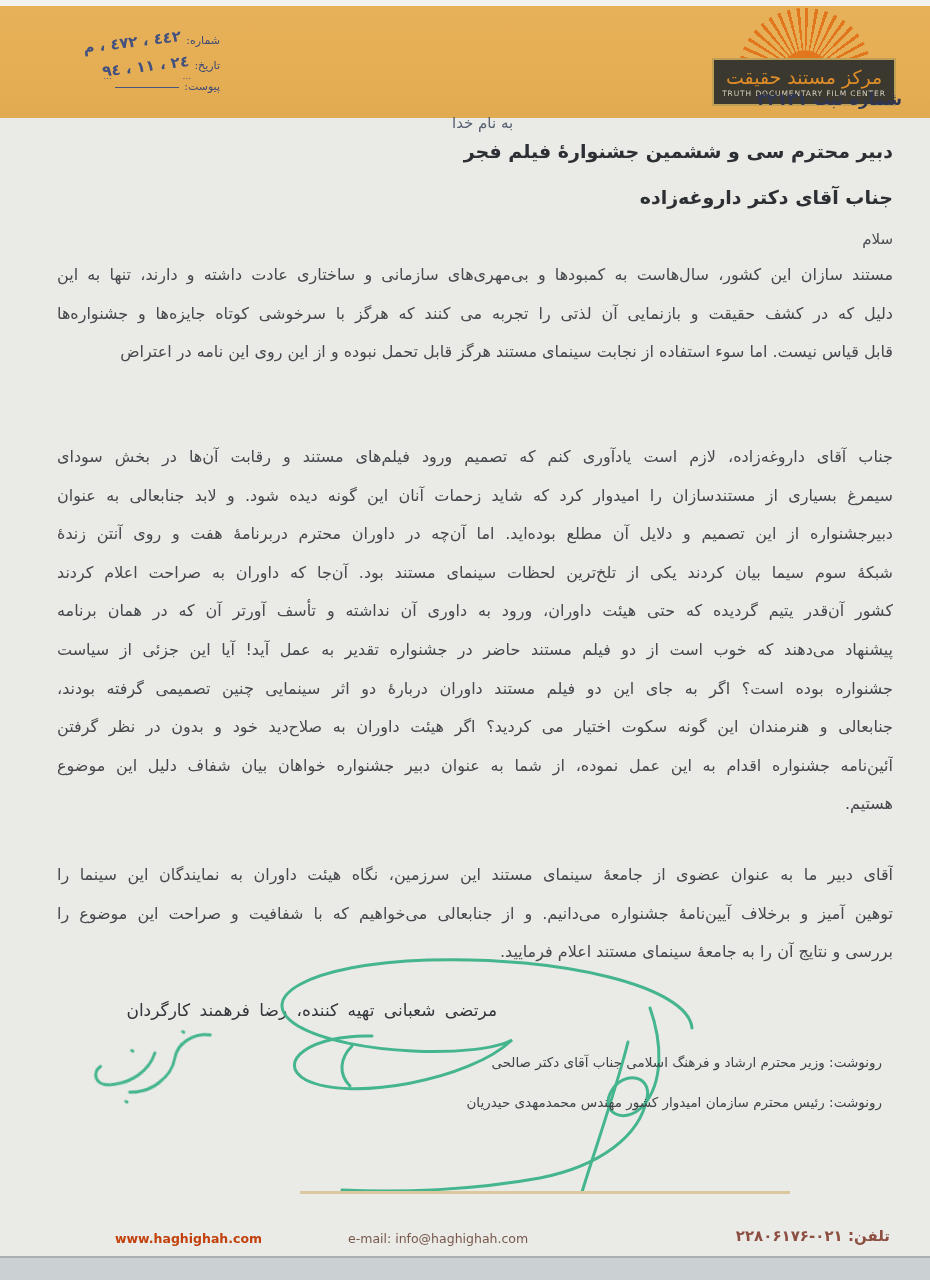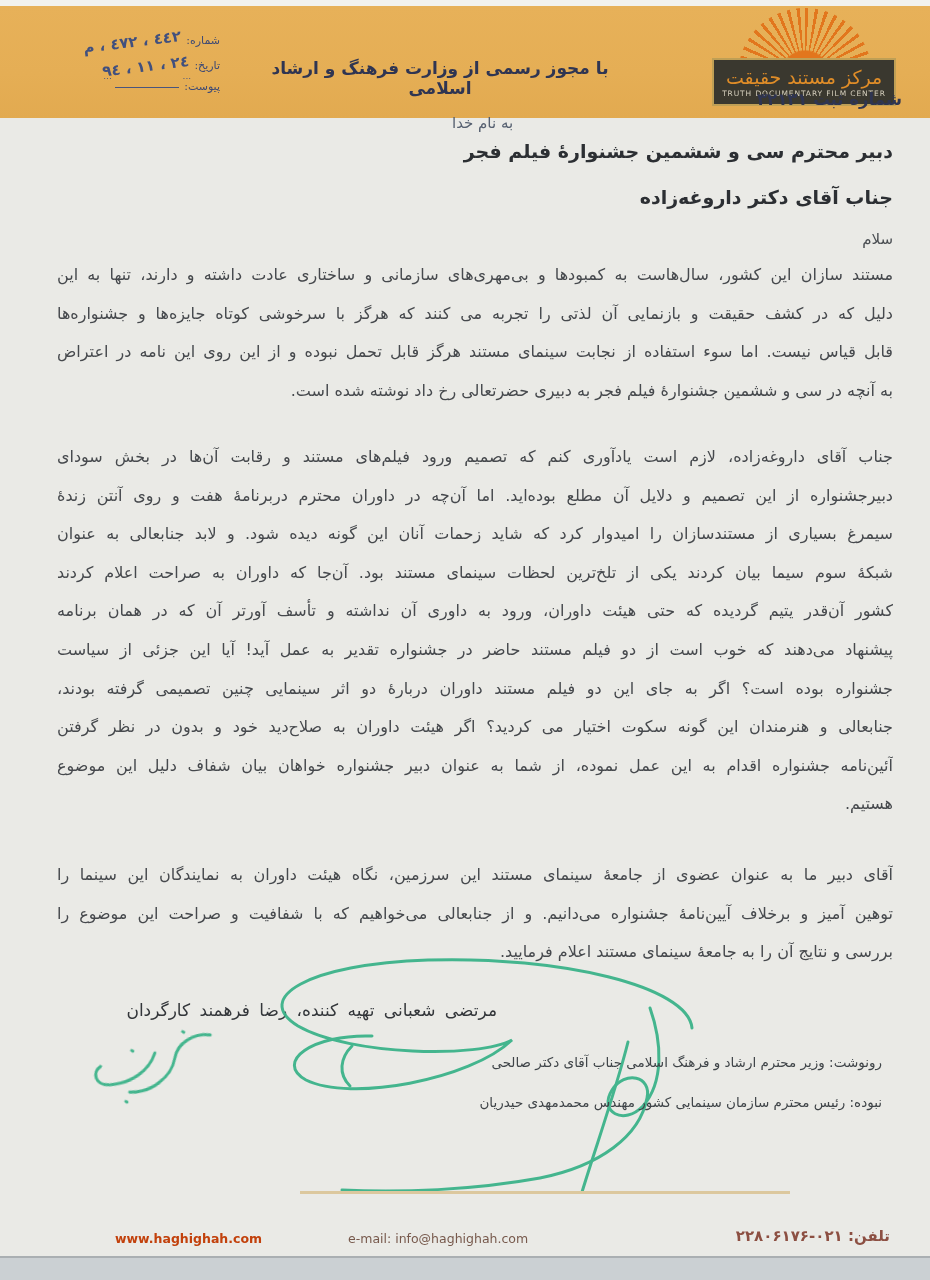--- a/index.html
+++ b/index.html
@@ -81,46 +81,44 @@
       </div>
       <div class="field-row">
         <span class="flabel">تاریخ:</span>
         <span class="fvalue" dir="rtl">٢٤ ، ١١ ، ٩٤</span>
       </div>
       <div class="field-row">
         <span class="flabel">پیوست:</span>
         <span class="blankline"></span>
       </div>
     </div>
-    <div class="license">با مجوز رسمی از وزارت فرهنگ و ارشاد اسلامی</div>
     <div class="logo">
       <div class="sunburst"></div>
       <div class="logobox">
         <div class="logo-fa">مرکز مستند حقیقت</div>
         <div class="logo-en">TRUTH DOCUMENTARY FILM CENTER</div>
       </div>
     </div>
     <div class="reg">شماره ثبت ۳۲۱۳۱</div>
   </div>
   <div class="bism">به نام خدا</div>
 
   <div class="content">
     <div class="h1">دبیر محترم سی و ششمین جشنوارهٔ فیلم فجر</div>
     <div class="h2">جناب آقای دکتر داروغه‌زاده</div>
     <div class="sal">سلام</div>
     <div class="para p1">
         <div class="pline">مستند سازان این کشور، سال‌هاست به کمبودها و بی‌مهری‌های سازمانی و ساختاری عادت داشته و دارند، تنها به این</div>
         <div class="pline">دلیل که در کشف حقیقت و بازنمایی آن لذتی را تجربه می کنند که هرگز با سرخوشی کوتاه جایزه‌ها و جشنواره‌ها</div>
         <div class="pline">قابل قیاس نیست. اما سوء استفاده از نجابت سینمای مستند هرگز قابل تحمل نبوده و از این روی این نامه در اعتراض</div>
-        <div class="pline">به آنچه در سی و ششمین جشنوارهٔ فیلم فجر به دبیری حضرتعالی رخ داد نوشته شده است.</div>
       </div>
     <div class="para p2">
         <div class="pline">جناب آقای داروغه‌زاده، لازم است یادآوری کنم که تصمیم ورود فیلم‌های مستند و رقابت آن‌ها در بخش سودای</div>
+        <div class="pline">سیمرغ بسیاری از مستندسازان را امیدوار کرد که شاید زحمات آنان این گونه دیده شود. و لابد جنابعالی به عنوان</div>
         <div class="pline">دبیرجشنواره از این تصمیم و دلایل آن مطلع بوده‌اید. اما آن‌چه در داوران محترم دربرنامهٔ هفت و روی آنتن زندهٔ</div>
-        <div class="pline">سیمرغ بسیاری از مستندسازان را امیدوار کرد که شاید زحمات آنان این گونه دیده شود. و لابد جنابعالی به عنوان</div>
         <div class="pline">شبکهٔ سوم سیما بیان کردند یکی از تلخ‌ترین لحظات سینمای مستند بود. آن‌جا که داوران به صراحت اعلام کردند</div>
         <div class="pline">کشور آن‌قدر یتیم گردیده که حتی هیئت داوران، ورود به داوری آن نداشته و تأسف آورتر آن که در همان برنامه</div>
         <div class="pline">پیشنهاد می‌دهند که خوب است از دو فیلم مستند حاضر در جشنواره تقدیر به عمل آید! آیا این جزئی از سیاست</div>
         <div class="pline">جشنواره بوده است؟ اگر به جای این دو فیلم مستند داوران دربارهٔ دو اثر سینمایی چنین تصمیمی گرفته بودند،</div>
         <div class="pline">جنابعالی و هنرمندان این گونه سکوت اختیار می کردید؟ اگر هیئت داوران به صلاح‌دید خود و بدون در نظر گرفتن</div>
         <div class="pline">آئین‌نامه جشنواره اقدام به این عمل نموده، از شما به عنوان دبیر جشنواره خواهان بیان شفاف دلیل این موضوع</div>
         <div class="pline">هستیم.</div>
       </div>
     <div class="para p3">
         <div class="pline">آقای دبیر ما به عنوان عضوی از جامعهٔ سینمای مستند این سرزمین، نگاه هیئت داوران به نمایندگان این سینما را</div>
@@ -140,21 +138,21 @@
       <g transform="rotate(-14 120 115)">
         <path d="M 176 98 C 160 92 142 98 136 112 C 128 130 104 140 84 134"></path>
         <path d="M 118 102 C 108 118 88 126 66 122 C 52 119 52 106 62 102"></path>
         <path d="M 150 88 l 1 1 M 96 94 l 1 1 M 78 142 l 1 1"></path>
       </g>
     </g>
   </svg>
 
   <div class="cc">
       <div class="cc-line">رونوشت: وزیر محترم ارشاد و فرهنگ اسلامی جناب آقای دکتر صالحی</div>
-      <div class="cc-line">نبوده: رئیس محترم سازمان سینمایی کشور مهندس محمدمهدی حیدریان</div>
+      <div class="cc-line">رونوشت: رئیس محترم سازمان امیدوار کشور مهندس محمدمهدی حیدریان</div>
     </div>
 
   <div class="footer-rule"></div>
   <div class="phone">تلفن: ۰۲۱-۲۲۸۰۶۱۷۶</div>
   <div class="email">e-mail: info@haghighah.com</div>
   <div class="www">www.haghighah.com</div>
 </div>
 <div class="scan-strip"></div>
 
 </body></html>

